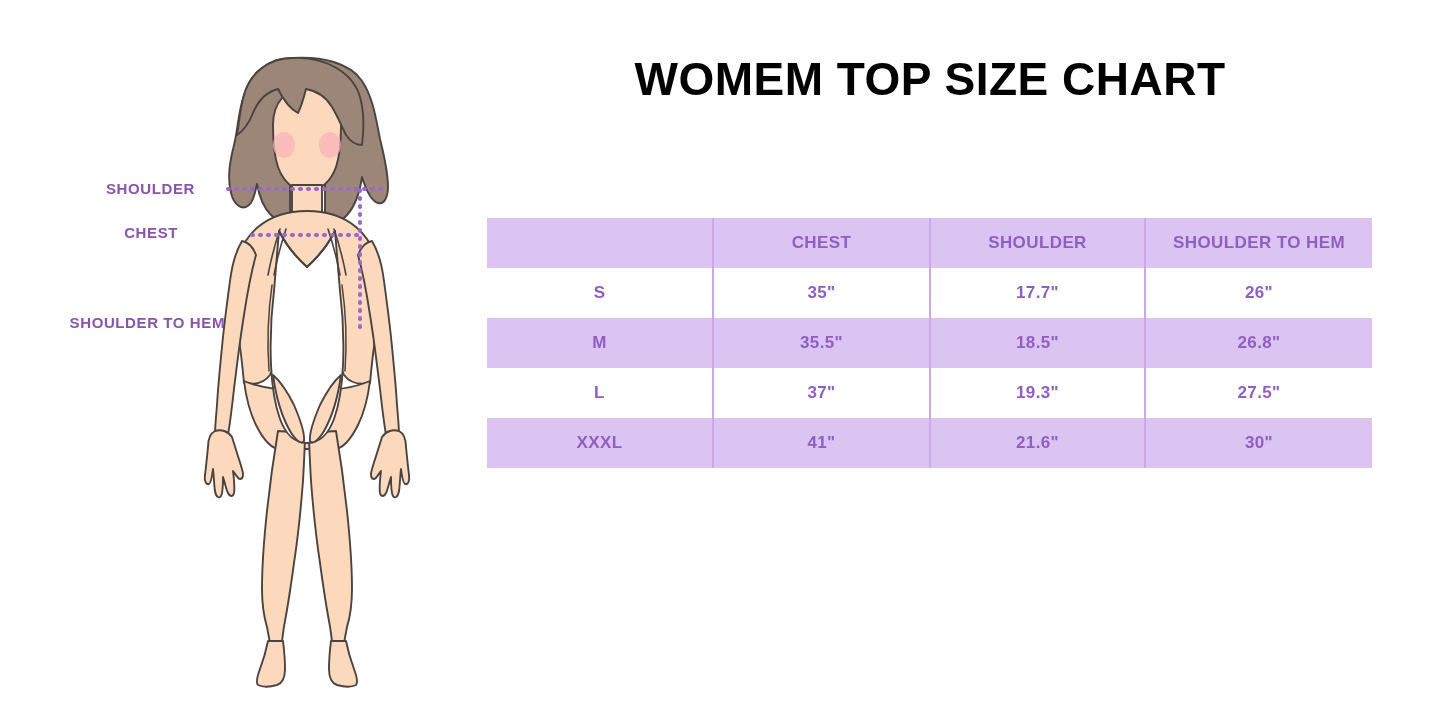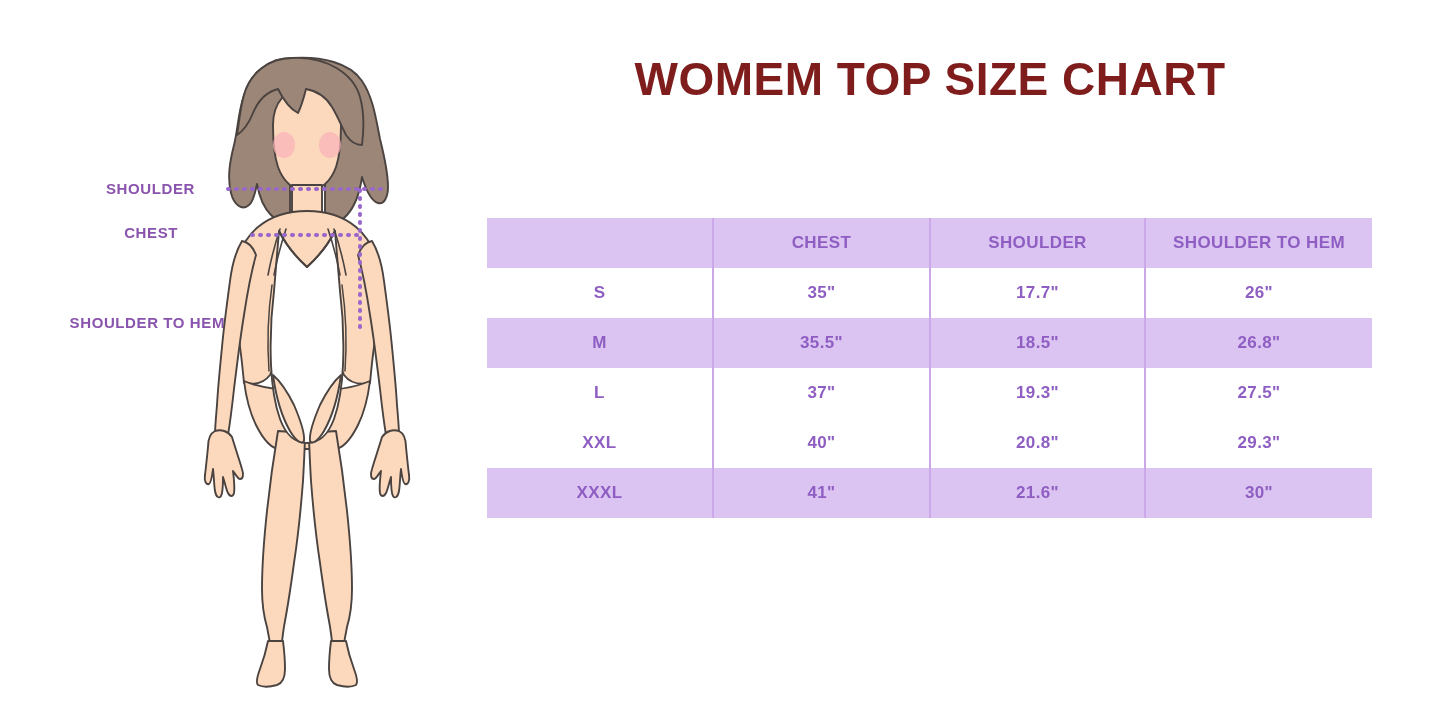--- a/index.html
+++ b/index.html
@@ -20,21 +20,21 @@
   .chart-title {
     position: absolute;
     left: 480px;
     top: 52px;
     width: 900px;
     text-align: center;
     font-family: "Liberation Sans", sans-serif;
     font-size: 46px;
     font-weight: bold;
     letter-spacing: 0.5px;
-    color: #7f1d1d;
+    color: #000000;
     white-space: nowrap;
   }
 
   
   .figure-wrap {
     position: absolute;
     left: 170px;
     top: 45px;
     width: 245px;
     height: 645px;
@@ -337,26 +337,20 @@
       <td>35.5"</td>
       <td>18.5"</td>
       <td>26.8"</td>
     </tr>
     <tr class="plain">
       <td>L</td>
       <td>37"</td>
       <td>19.3"</td>
       <td>27.5"</td>
     </tr>
-    <tr class="plain">
-      <td>XXL</td>
-      <td>40"</td>
-      <td>20.8"</td>
-      <td>29.3"</td>
-    </tr>
     <tr class="shaded">
       <td>XXXL</td>
       <td>41"</td>
       <td>21.6"</td>
       <td>30"</td>
     </tr>
   </tbody>
 </table>
 
 </body></html>

